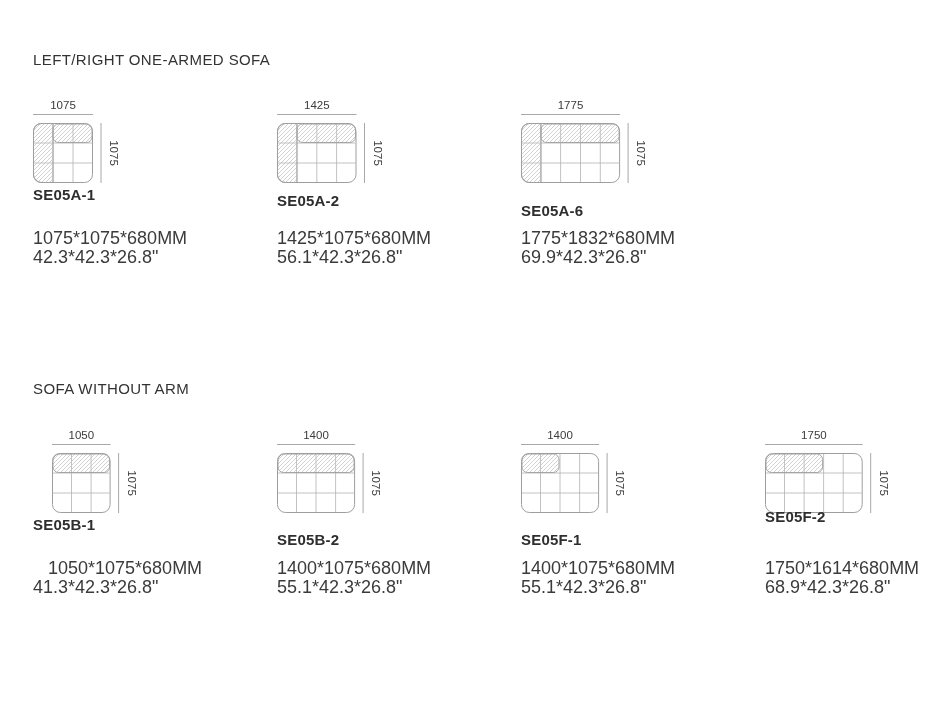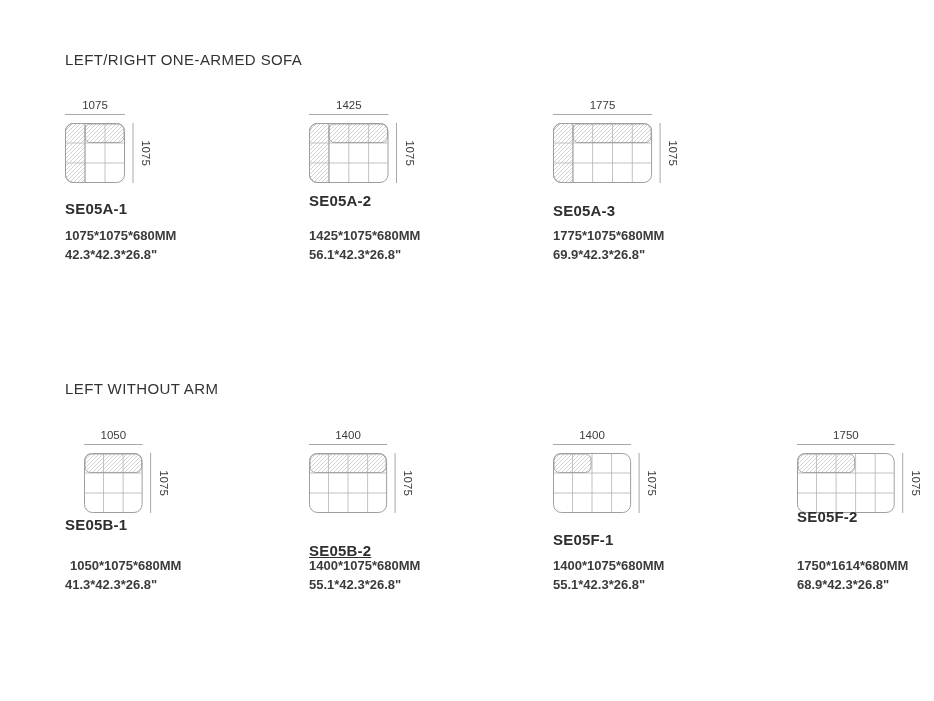--- a/index.html
+++ b/index.html
@@ -4,38 +4,38 @@
 <style>
   html,body{margin:0;padding:0;}
   body{
     width:934px;height:701px;
     background:#ffffff;
     font-family:"Liberation Sans", sans-serif;
     position:relative;
     overflow:hidden;
     color:#3b3b3b;
   }
-  .abs{position:absolute;margin-left:32px;}
+  .abs{position:absolute;}
   .section-title{
     font-size:15px;
     font-weight:400;
     letter-spacing:.4px;
     color:#333333;
     white-space:nowrap;
   }
   .model-name{
     font-size:15px;
     font-weight:700;
     letter-spacing:.2px;
     color:#2e2e2e;
     white-space:nowrap;
   }
   .dims{
-    font-size:13px;
-    font-weight:700;
+    font-size:18px;
+    font-weight:400;
     color:#3b3b3b;
     white-space:nowrap;
   }
   svg text{
     font-family:"Liberation Sans", sans-serif;
   }
 </style>
 </head>
 <body>
 
@@ -54,21 +54,21 @@
           <line x1="20.0" y1="1" x2="20.0" y2="59" stroke="#b3b3b3" stroke-width="0.8"></line>
           <line x1="40.0" y1="1" x2="40.0" y2="59" stroke="#b3b3b3" stroke-width="0.8"></line>
           <line x1="1" y1="20" x2="59" y2="20" stroke="#b3b3b3" stroke-width="0.8"></line>
           <line x1="1" y1="40" x2="59" y2="40" stroke="#b3b3b3" stroke-width="0.8"></line>
           <path d="M 20 0.5 H 8 A 7.5 7.5 0 0 0 0.5 8 V 52 A 7.5 7.5 0 0 0 8 59.5 H 20 Z" fill="url(#hatch-0-0)" stroke="#9e9e9e" stroke-width="0.9"></path>
           <rect x="20" y="1" width="39.0" height="18.5" rx="5.5" fill="url(#hatch-0-0)" stroke="#9e9e9e" stroke-width="0.9"></rect>
         </g>
         <line x1="68.0" y1="24" x2="68.0" y2="84" stroke="#9e9e9e" stroke-width="0.9"></line>
         <text x="77.0" y="54" font-size="11.5" fill="#3b3b3b" text-anchor="middle" transform="rotate(90 77.0 54)">1075</text>
       </svg></div>
-    <div class="abs model-name" style="left: 33px; top: 200px;">SE05A-1</div>
+    <div class="abs model-name" style="left: 33px; top: 186px;">SE05A-1</div>
     <div class="abs dims" style="left: 33px; top: 228px;">1075*1075*680MM</div>
     <div class="abs dims" style="left: 33px; top: 247px;">42.3*42.3*26.8"</div>
     <div class="abs" style="left: 277px; top: 99px;"><svg width="116" height="88" viewBox="0 0 116 88" xmlns="http://www.w3.org/2000/svg">
         <defs>
           <pattern id="hatch-0-1" width="4" height="4" patternUnits="userSpaceOnUse">
             <path d="M-1,1 l2,-2 M0,4 l4,-4 M3,5 l2,-2" stroke="#c6c6c6" stroke-width="0.8" fill="none"></path>
           </pattern>
         </defs>
         <text x="39.8" y="10" font-size="11.5" fill="#3b3b3b" text-anchor="middle">1425</text>
         <line x1="0" y1="15.5" x2="79.5" y2="15.5" stroke="#9e9e9e" stroke-width="0.9"></line>
@@ -103,45 +103,45 @@
           <line x1="59.5" y1="1" x2="59.5" y2="59" stroke="#b3b3b3" stroke-width="0.8"></line>
           <line x1="79.3" y1="1" x2="79.3" y2="59" stroke="#b3b3b3" stroke-width="0.8"></line>
           <line x1="1" y1="20" x2="98.1" y2="20" stroke="#b3b3b3" stroke-width="0.8"></line>
           <line x1="1" y1="40" x2="98.1" y2="40" stroke="#b3b3b3" stroke-width="0.8"></line>
           <path d="M 20 0.5 H 8 A 7.5 7.5 0 0 0 0.5 8 V 52 A 7.5 7.5 0 0 0 8 59.5 H 20 Z" fill="url(#hatch-0-2)" stroke="#9e9e9e" stroke-width="0.9"></path>
           <rect x="20" y="1" width="78.1" height="18.5" rx="5.5" fill="url(#hatch-0-2)" stroke="#9e9e9e" stroke-width="0.9"></rect>
         </g>
         <line x1="107.1" y1="24" x2="107.1" y2="84" stroke="#9e9e9e" stroke-width="0.9"></line>
         <text x="116.1" y="54" font-size="11.5" fill="#3b3b3b" text-anchor="middle" transform="rotate(90 116.1 54)">1075</text>
       </svg></div>
-    <div class="abs model-name" style="left: 521px; top: 202px;">SE05A-3</div>
-    <div class="abs dims" style="left: 521px; top: 228px;">1775*1075*680MM</div>
+    <div class="abs model-name" style="left: 521px; top: 202px;">SE05A-6</div>
+    <div class="abs dims" style="left: 521px; top: 228px;">1775*1832*680MM</div>
     <div class="abs dims" style="left: 521px; top: 247px;">69.9*42.3*26.8"</div>
-    <div class="abs section-title" style="left: 33px; top: 380px;">LEFT WITHOUT ARM</div>
+    <div class="abs section-title" style="left: 33px; top: 380px;">SOFA WITHOUT ARM</div>
     <div class="abs" style="left: 33px; top: 429px; padding-left: 19px;"><svg width="95" height="88" viewBox="0 0 95 88" xmlns="http://www.w3.org/2000/svg">
         <defs>
           <pattern id="hatch-1-0" width="4" height="4" patternUnits="userSpaceOnUse">
             <path d="M-1,1 l2,-2 M0,4 l4,-4 M3,5 l2,-2" stroke="#c6c6c6" stroke-width="0.8" fill="none"></path>
           </pattern>
         </defs>
         <text x="29.3" y="10" font-size="11.5" fill="#3b3b3b" text-anchor="middle">1050</text>
         <line x1="0" y1="15.5" x2="58.6" y2="15.5" stroke="#9e9e9e" stroke-width="0.9"></line>
         <g transform="translate(0,24)">
           <rect x="0.5" y="0.5" width="57.6" height="59" rx="8" fill="#ffffff" stroke="#9e9e9e" stroke-width="1"></rect>
           <line x1="19.5" y1="1" x2="19.5" y2="59" stroke="#b3b3b3" stroke-width="0.8"></line>
           <line x1="39.1" y1="1" x2="39.1" y2="59" stroke="#b3b3b3" stroke-width="0.8"></line>
           <line x1="1" y1="20" x2="57.6" y2="20" stroke="#b3b3b3" stroke-width="0.8"></line>
           <line x1="1" y1="40" x2="57.6" y2="40" stroke="#b3b3b3" stroke-width="0.8"></line>
           <rect x="1" y="1" width="56.6" height="18.5" rx="5.5" fill="url(#hatch-1-0)" stroke="#9e9e9e" stroke-width="0.9"></rect>
         </g>
         <line x1="66.6" y1="24" x2="66.6" y2="84" stroke="#9e9e9e" stroke-width="0.9"></line>
         <text x="75.6" y="54" font-size="11.5" fill="#3b3b3b" text-anchor="middle" transform="rotate(90 75.6 54)">1075</text>
       </svg></div>
     <div class="abs model-name" style="left: 33px; top: 516px;">SE05B-1</div>
-    <div class="abs dims" style="left: 38px; top: 558px; text-align: center;">1050*1075*680MM</div>
+    <div class="abs dims" style="left: 48px; top: 558px; text-align: center;">1050*1075*680MM</div>
     <div class="abs dims" style="left: 33px; top: 577px;">41.3*42.3*26.8"</div>
     <div class="abs" style="left: 277px; top: 429px;"><svg width="115" height="88" viewBox="0 0 115 88" xmlns="http://www.w3.org/2000/svg">
         <defs>
           <pattern id="hatch-1-1" width="4" height="4" patternUnits="userSpaceOnUse">
             <path d="M-1,1 l2,-2 M0,4 l4,-4 M3,5 l2,-2" stroke="#c6c6c6" stroke-width="0.8" fill="none"></path>
           </pattern>
         </defs>
         <text x="39.0" y="10" font-size="11.5" fill="#3b3b3b" text-anchor="middle">1400</text>
         <line x1="0" y1="15.5" x2="78.1" y2="15.5" stroke="#9e9e9e" stroke-width="0.9"></line>
         <g transform="translate(0,24)">
@@ -149,21 +149,21 @@
           <line x1="19.5" y1="1" x2="19.5" y2="59" stroke="#b3b3b3" stroke-width="0.8"></line>
           <line x1="39.0" y1="1" x2="39.0" y2="59" stroke="#b3b3b3" stroke-width="0.8"></line>
           <line x1="58.6" y1="1" x2="58.6" y2="59" stroke="#b3b3b3" stroke-width="0.8"></line>
           <line x1="1" y1="20" x2="77.1" y2="20" stroke="#b3b3b3" stroke-width="0.8"></line>
           <line x1="1" y1="40" x2="77.1" y2="40" stroke="#b3b3b3" stroke-width="0.8"></line>
           <rect x="1" y="1" width="76.1" height="18.5" rx="5.5" fill="url(#hatch-1-1)" stroke="#9e9e9e" stroke-width="0.9"></rect>
         </g>
         <line x1="86.1" y1="24" x2="86.1" y2="84" stroke="#9e9e9e" stroke-width="0.9"></line>
         <text x="95.1" y="54" font-size="11.5" fill="#3b3b3b" text-anchor="middle" transform="rotate(90 95.1 54)">1075</text>
       </svg></div>
-    <div class="abs model-name" style="left: 277px; top: 542px; text-decoration: underline;">SE05B-2</div>
+    <div class="abs model-name" style="left: 277px; top: 531px;">SE05B-2</div>
     <div class="abs dims" style="left: 277px; top: 558px;">1400*1075*680MM</div>
     <div class="abs dims" style="left: 277px; top: 577px;">55.1*42.3*26.8"</div>
     <div class="abs" style="left: 521px; top: 429px;"><svg width="115" height="88" viewBox="0 0 115 88" xmlns="http://www.w3.org/2000/svg">
         <defs>
           <pattern id="hatch-1-2" width="4" height="4" patternUnits="userSpaceOnUse">
             <path d="M-1,1 l2,-2 M0,4 l4,-4 M3,5 l2,-2" stroke="#c6c6c6" stroke-width="0.8" fill="none"></path>
           </pattern>
         </defs>
         <text x="39.0" y="10" font-size="11.5" fill="#3b3b3b" text-anchor="middle">1400</text>
         <line x1="0" y1="15.5" x2="78.1" y2="15.5" stroke="#9e9e9e" stroke-width="0.9"></line>

